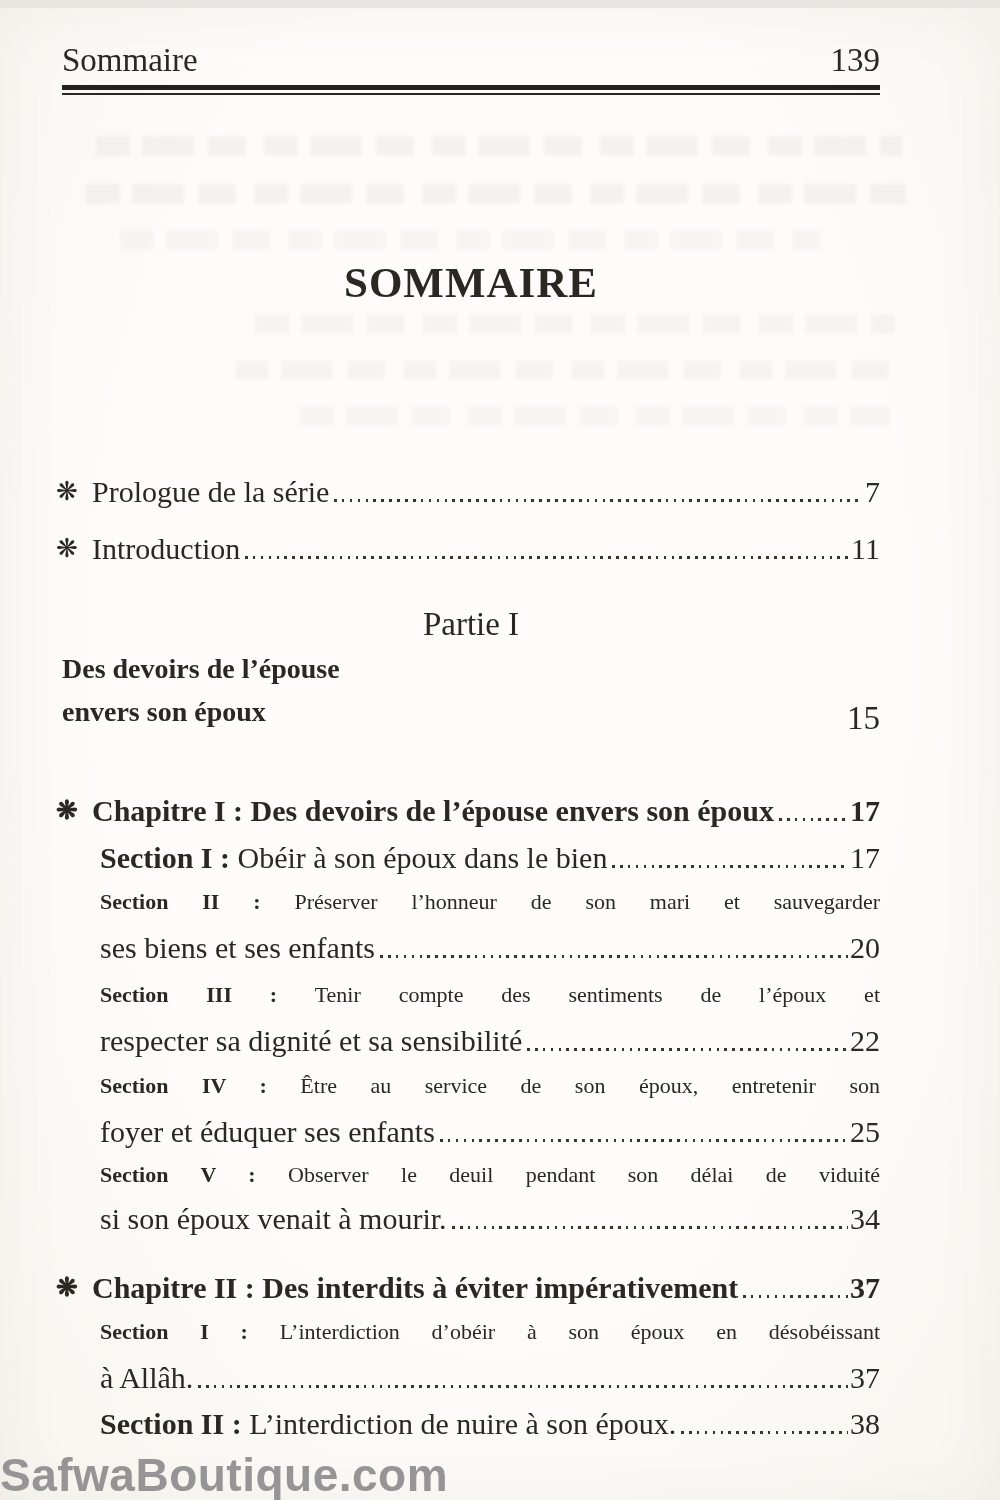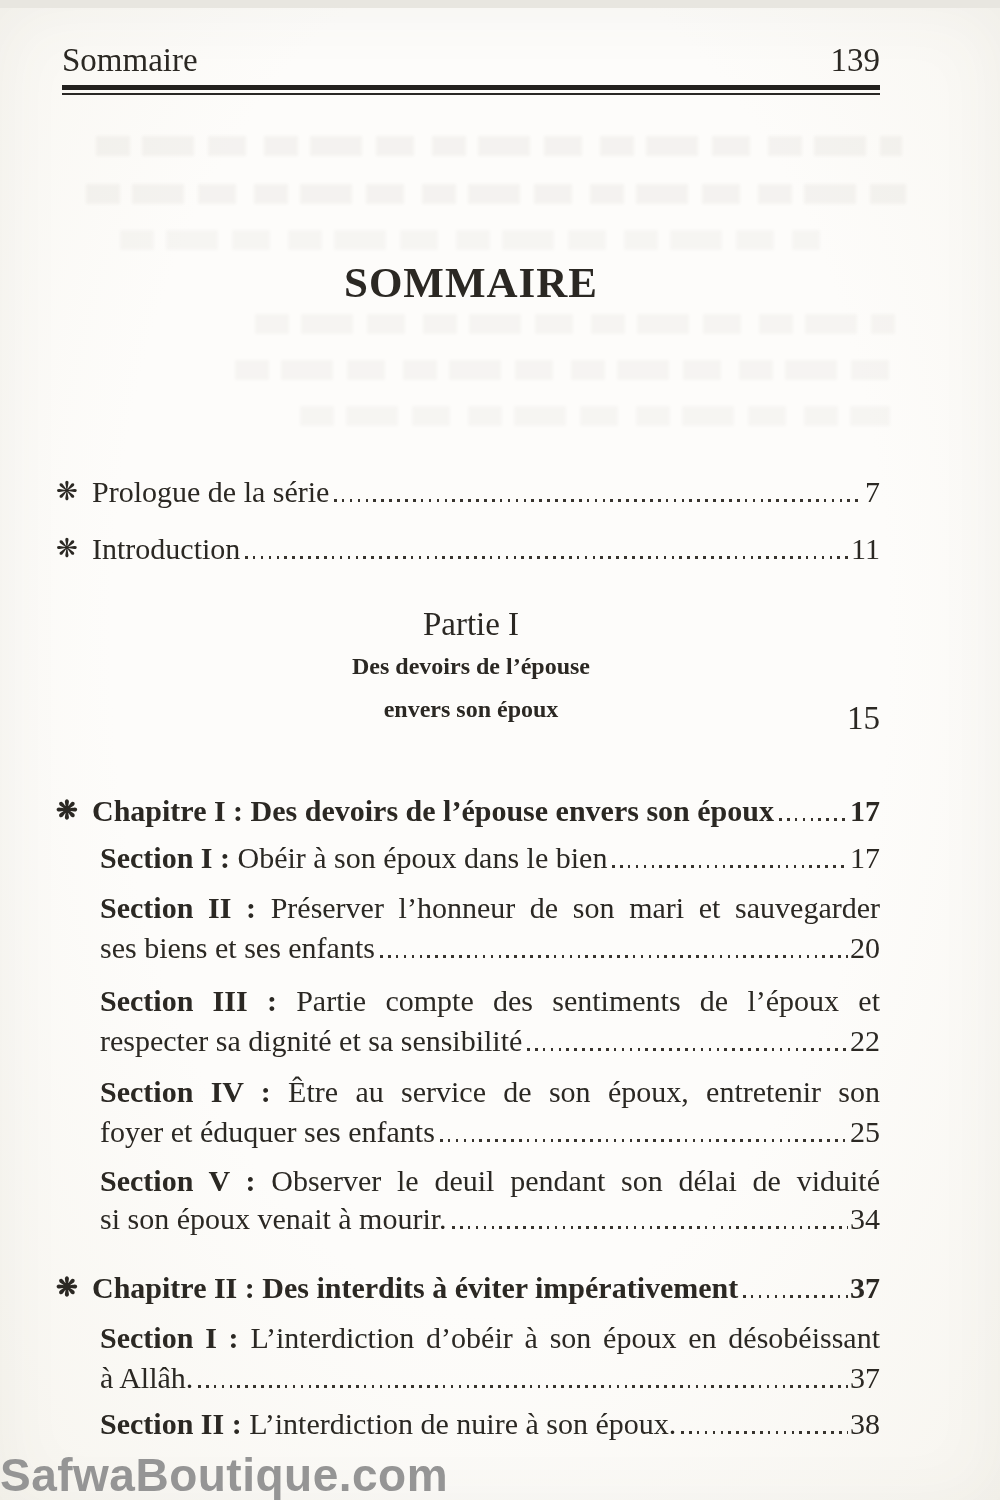--- a/index.html
+++ b/index.html
@@ -55,30 +55,30 @@
     flex:1 1 auto; height:2.6px; margin-left:5px; margin-right:2px; min-width:14px;
     background-image:repeating-linear-gradient(to right,#38342e 0 2.6px, transparent 2.6px 7.9px);
   }
   .pagenum { flex:0 0 auto; }
   .bold { font-weight:bold; }
 
   
   .sec { left:100px; }
   .jline {
     position:absolute; left:100px; right:120px;
-    font-size:30px; line-height:1.3; text-align:justify;
+    font-size:22px; line-height:1.3; text-align:justify;
   }
   .jline::after { content:""; display:inline-block; width:100%; height:0; vertical-align:top; }
 
   
   .part-kicker {
     position:absolute; top:598px; left:62px; right:120px;
     text-align:center; font-size:33px; font-weight:normal;
   }
-  .part-line { position:absolute; left:62px; right:120px; text-align:center; font-size:24px; font-weight:bold; }
+  .part-line { position:absolute; left:62px; right:120px; font-size:28px; font-weight:bold; }
   .part-l1 { top:645px; }
   .part-l2 { top:688px; }
   .part-page { position:absolute; top:692px; right:120px; font-size:33px; }
 
   
   .r-front1 { top:464px; }
   .r-front2 { top:521px; }
   .r-chap1  { top:783px; font-weight:bold; }
   .r-c1s1   { top:830px; }
   .j-c1s2a  { top:880px; }
@@ -151,21 +151,21 @@
     <span class="pagenum">17</span>
   </div>
 
   <div class="jline j-c1s2a"><span class="bold">Section II :</span> <span>Préserver l’honneur de son mari et sauvegarder</span></div>
   <div class="row sec r-c1s2b">
     <span>ses biens et ses enfants</span>
     <span class="dots"></span>
     <span class="pagenum">20</span>
   </div>
 
-  <div class="jline j-c1s3a"><span class="bold">Section III :</span> <span>Partie compte des sentiments de l’époux et</span></div>
+  <div class="jline j-c1s3a"><span class="bold">Section III :</span> <span>Tenir compte des sentiments de l’époux et</span></div>
   <div class="row sec r-c1s3b">
     <span>respecter sa dignité et sa sensibilité</span>
     <span class="dots"></span>
     <span class="pagenum">22</span>
   </div>
 
   <div class="jline j-c1s4a"><span class="bold">Section IV :</span> <span>Être au service de son époux, entretenir son</span></div>
   <div class="row sec r-c1s4b">
     <span>foyer et éduquer ses enfants</span>
     <span class="dots"></span>

